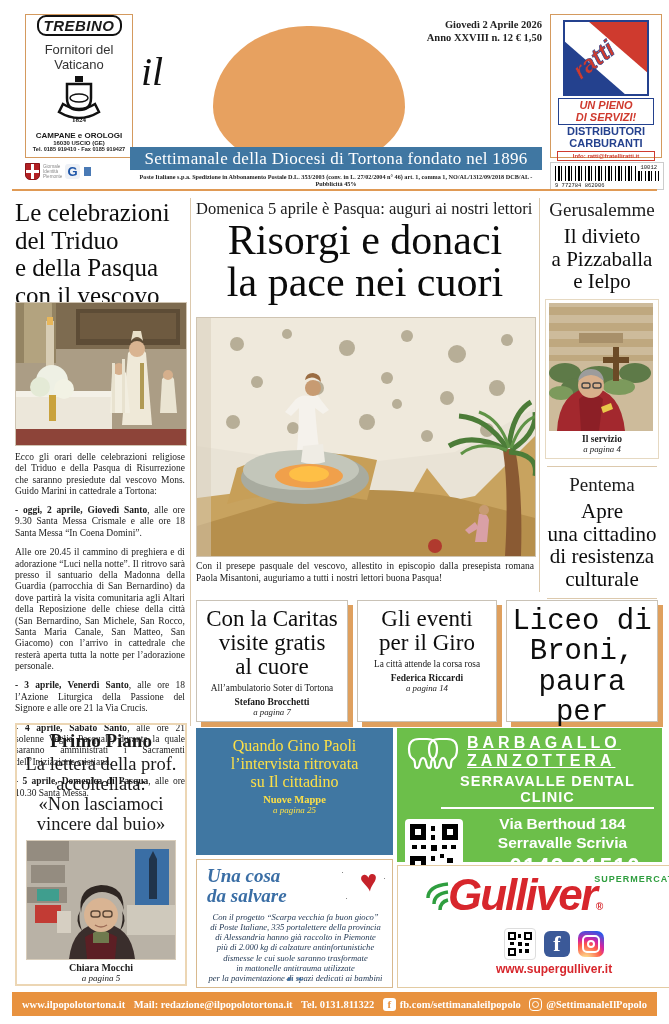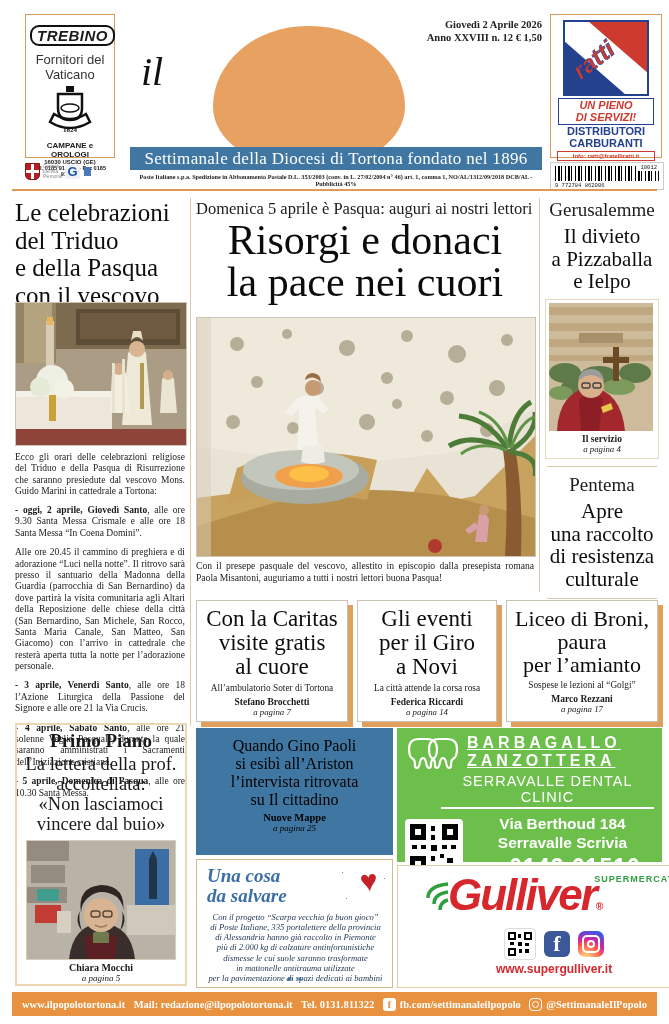--- a/index.html
+++ b/index.html
@@ -3,21 +3,21 @@
 <meta charset="utf-8">
 <style>
   html,body{margin:0;padding:0;background:#e9e9e9;}
   #page{position:relative;width:669px;height:1024px;background:#fff;margin:0 auto;
         font-family:"Liberation Serif",serif;color:#1a1a1a;overflow:hidden;}
   .abs{position:absolute;}
   .j{text-align:justify;}
 
   
   .adbox{border:1px solid #d49a5e;background:#fff;}
-  .trebino{left:25px;top:14px;width:90px;height:144px;padding:10px 4px;box-sizing:border-box;text-align:center;}
+  .trebino{left:25px;top:14px;width:108px;height:144px;padding:0 4px;box-sizing:border-box;text-align:center;}
   .treb-logo{display:inline-block;border:2px solid #111;border-radius:9px;padding:0 5px;
              font-family:"Liberation Sans",sans-serif;font-weight:bold;font-style:italic;
              font-size:15px;letter-spacing:.5px;}
   .treb-tag{font-family:"Liberation Sans",sans-serif;font-size:13px;color:#333;margin-top:6px;}
   .treb-bell{margin:2px auto 0;}
   .treb-prod{font-family:"Liberation Sans",sans-serif;font-weight:bold;font-size:8px;margin-top:1px;}
   .treb-addr{font-family:"Liberation Sans",sans-serif;font-weight:bold;font-size:6px;color:#222;}
   .treb-tel{font-family:"Liberation Sans",sans-serif;font-weight:bold;font-size:5.6px;color:#222;}
   .partners{left:25px;top:163px;width:120px;display:flex;align-items:center;gap:3px;}
   .shield{width:13px;height:15px;background:
@@ -78,57 +78,57 @@
   .rpage{font-style:italic;font-size:8.8px;}
   .rsep{border-top:1px solid #dcc9ad;margin:7px 2px;}
 
   
   .teaser{position:absolute;top:600px;background:#fff;border:1px solid #c9c2b6;
           box-shadow:5px 5px 0 #dfa05e;text-align:center;box-sizing:border-box;padding-top:6px;height:122px;}
   .t1{left:196px;width:152px;}
   .t2{left:357px;width:140px;}
   .t3{left:506px;width:152px;}
   .ttitle{font-size:23px;line-height:1.05;color:#0d0d0d;}
-  .t3 .ttitle{font-size:22px;}
+  .t3 .ttitle{font-size:29px;font-family:Liberation Mono, monospace;}
   .tsub{font-size:9.3px;margin-top:4px;}
   .tby{font-weight:bold;font-size:9.5px;margin-top:4px;}
   .tpage{font-style:italic;font-size:8.8px;}
 
   
   .primo{left:15px;top:723px;width:172px;height:263px;border:2px solid #ecd6b4;box-sizing:border-box;
          text-align:center;padding-top:5px;}
   .primo-label{font-weight:bold;font-size:19px;}
   .primo-head{font-size:18.5px;line-height:1.08;margin-top:3px;}
   .primo-photo{width:148px;height:118px;margin:5px auto 2px;display:block;border:1px solid #d8cdbb;}
   .primo-by{font-weight:bold;font-size:10px;}
   .primo-page{font-style:italic;font-size:9px;}
 
   
-  .bluebox{left:196px;top:728px;width:197px;height:127px;background:#4077a2;color:#000000;
+  .bluebox{left:196px;top:728px;width:197px;height:127px;background:#4077a2;color:#fde047;
            text-align:center;box-sizing:border-box;padding-top:9px;}
   .bb-line{font-size:16px;line-height:1.12;}
   .bb-by{font-weight:bold;font-size:10.5px;margin-top:3px;}
   .bb-page{font-style:italic;font-size:9px;}
 
   
   .unacosa{left:196px;top:859px;width:197px;height:129px;border:1px solid #d8b98e;box-sizing:border-box;position:absolute;}
   .uc-title{position:absolute;left:10px;top:6px;font-weight:bold;font-style:italic;font-size:19px;
             line-height:1.05;color:#3a6ea5;}
   .uc-heart{position:absolute;right:14px;top:4px;font-size:30px;color:#c5222a;transform:rotate(-6deg);}
   .uc-spark{position:absolute;font-size:8px;color:#333;}
   .uc-body{position:absolute;left:5px;top:52px;width:187px;font-style:italic;font-size:8.6px;
            line-height:1.18;color:#243a55;text-align:center;}
   .uc-flourish{position:absolute;left:0;bottom:3px;width:100%;text-align:center;color:#3a6ea5;font-size:9px;}
 
   
   .dental{left:397px;top:728px;width:265px;height:134px;background:#6cbf4a;color:#fff;
           box-sizing:border-box;padding:6px 8px 2px;font-family:"Liberation Sans",sans-serif;}
   .den-top{display:flex;align-items:center;gap:8px;text-decoration:underline;}
   .den-name{font-weight:bold;font-size:16px;letter-spacing:4px;line-height:1.15;}
-  .den-clinic{font-weight:normal;font-size:14.5px;letter-spacing:1px;text-align:center;
+  .den-clinic{font-weight:bold;font-size:14.5px;letter-spacing:1px;text-align:center;
               border-bottom:2px solid #fff;padding-bottom:2px;margin-top:2px;margin-left:36px;}
   .den-mid{display:flex;align-items:center;gap:8px;margin-top:5px;}
   .qr{background:#fff;border-radius:4px;display:flex;align-items:center;justify-content:center;}
   .den-addr{font-weight:bold;font-size:15.5px;line-height:1.25;text-align:center;flex:1;}
   .den-tel{font-size:13px;font-weight:bold;}
   .den-tel b{font-size:23px;letter-spacing:1px;}
   .den-small{font-size:4.4px;margin-top:3px;text-align:center;}
 
   
   .gulliver{left:397px;top:865px;width:314px;height:123px;background:#fff;border:1px solid #e3cba2;
@@ -378,21 +378,21 @@
         <rect x="44" y="80" width="8" height="5" rx="2" fill="none" stroke="#444" stroke-width="1.4"></rect>
         <path d="M52 104 l10 -4 2 6 -10 4 z" fill="#e8c84a"></path>
       </svg>
       <div class="rby">Il servizio</div>
       <div class="rpage">a pagina 4</div>
     </div>
     <div class="rsep"></div>
     <div class="rkicker">Pentema</div>
     <div class="rhead">
       <div>Apre</div>
-      <div>una raccolto</div>
+      <div>una cittadino</div>
       <div>di resistenza</div>
       <div>culturale</div>
     </div>
     <div class="rsep"></div>
     <div class="rby">Daniela Catalano</div>
     <div class="rpage">a pagina 13</div>
   </div>
 
   <div class="teaser t1">
     <div class="ttitle">
@@ -401,21 +401,20 @@
       <div>al cuore</div>
     </div>
     <div class="tsub">All’ambulatorio Soter di Tortona</div>
     <div class="tby">Stefano Brocchetti</div>
     <div class="tpage">a pagina 7</div>
   </div>
   <div class="teaser t2">
     <div class="ttitle">
       <div>Gli eventi</div>
       <div>per il Giro</div>
-      <div>a Novi</div>
     </div>
     <div class="tsub">La città attende la corsa rosa</div>
     <div class="tby">Federica Riccardi</div>
     <div class="tpage">a pagina 14</div>
   </div>
   <div class="teaser t3">
     <div class="ttitle">
       <div>Liceo di Broni,</div>
       <div>paura</div>
       <div>per l’amianto</div>
@@ -458,21 +457,20 @@
       <rect x="64" y="70" width="9" height="6" rx="2.5" fill="none" stroke="#5a4636" stroke-width="1.4"></rect>
       <rect x="76" y="70" width="9" height="6" rx="2.5" fill="none" stroke="#5a4636" stroke-width="1.4"></rect>
       <path d="M68 84 q6 4 12 0" stroke="#9c6b56" stroke-width="1.5" fill="none"></path>
     </svg>
     <div class="primo-by">Chiara Mocchi</div>
     <div class="primo-page">a pagina 5</div>
   </div>
 
   <div class="abs bluebox">
     <div class="bb-line">Quando Gino Paoli</div>
-    <div class="bb-line">si esibì all’Ariston</div>
     <div class="bb-line">l’intervista ritrovata</div>
     <div class="bb-line">su Il cittadino</div>
     <div class="bb-by">Nuove Mappe</div>
     <div class="bb-page">a pagina 25</div>
   </div>
 
   <div class="unacosa">
     <div class="uc-title">
       <div>Una cosa</div>
       <div>da salvare</div>

